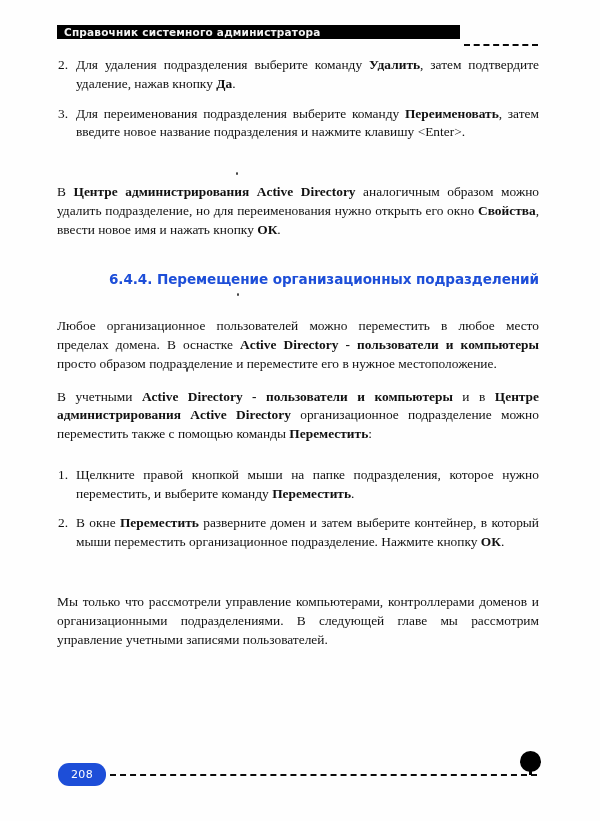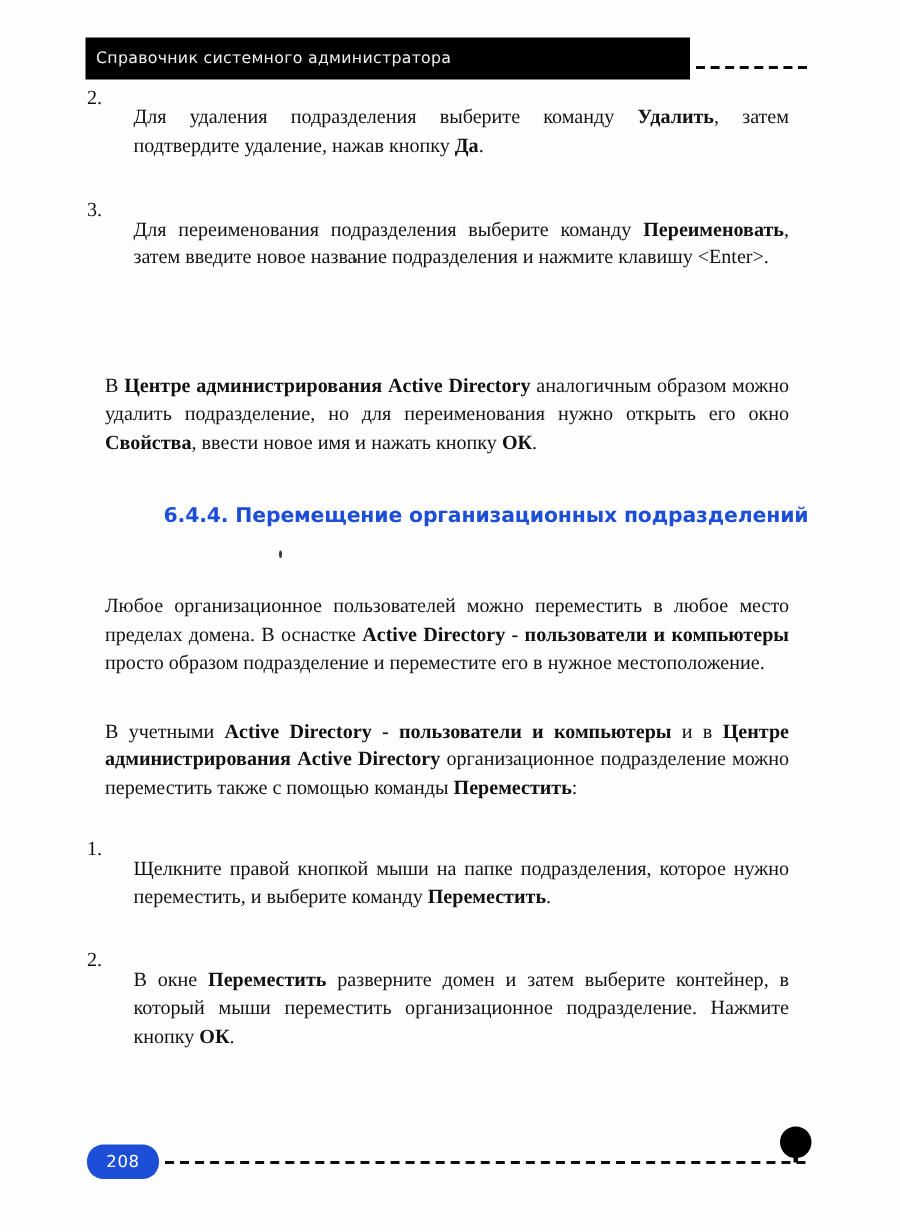--- a/index.html
+++ b/index.html
@@ -21,24 +21,25 @@
     inset: 0;
     background: #fefefe;
   }
 
   
   .header-band {
     position: absolute;
     left: 57px;
     top: 25px;
     width: 403px;
-    height: 28px;
+    height: 14px;
     background: #000000;
     display: flex;
     align-items: center;
+    font-weight: bold;
   }
   .header-title {
     color: #f2f2f2;
     font-family: "DejaVu Sans", "Liberation Sans", sans-serif;
     font-size: 10.5px;
     letter-spacing: 0.2px;
     padding-left: 7px;
     white-space: nowrap;
   }
   .header-dash {
@@ -52,21 +53,21 @@
 
   
   .content {
     position: absolute;
     left: 57px;
     top: 56px;
     width: 482px;
   }
 
   p, .li-text {
-    margin: 13px;
+    margin: 0;
     font-size: 13.4px;
     line-height: 1.40;
     text-align: justify;
     text-justify: inter-word;
     hyphens: manual;
   }
 
   .para {
     margin-bottom: 2px;
   }
@@ -211,20 +212,21 @@
         <div class="li-text"><span>Щелкните правой кнопкой мыши на папке подразделения, которое нужно переместить, и выберите команду </span><b>Переместить</b><span>.</span></div>
       </div>
       <div class="li">
         <div class="li-num">2.</div>
         <div class="li-text"><span>В окне </span><b>Переместить</b><span> разверните домен и затем выберите контейнер, в который мыши переместить организационное подразделение. Нажмите кнопку </span><b>ОК</b><span>.</span></div>
       </div>
     </div>
 
     <div class="gap-lg"></div>
 
+    <p class="para"><span>Мы только что рассмотрели управление компьютерами, контроллерами доменов и организационными подразделениями. В следующей главе мы рассмотрим управление учетными записями пользователей.</span></p>
 
   </div>
 
   <div class="speck speck-a"></div>
   <div class="speck speck-b"></div>
   <div class="speck speck-c"></div>
 
   <div class="page-badge">
     <span>208</span>
   </div>

